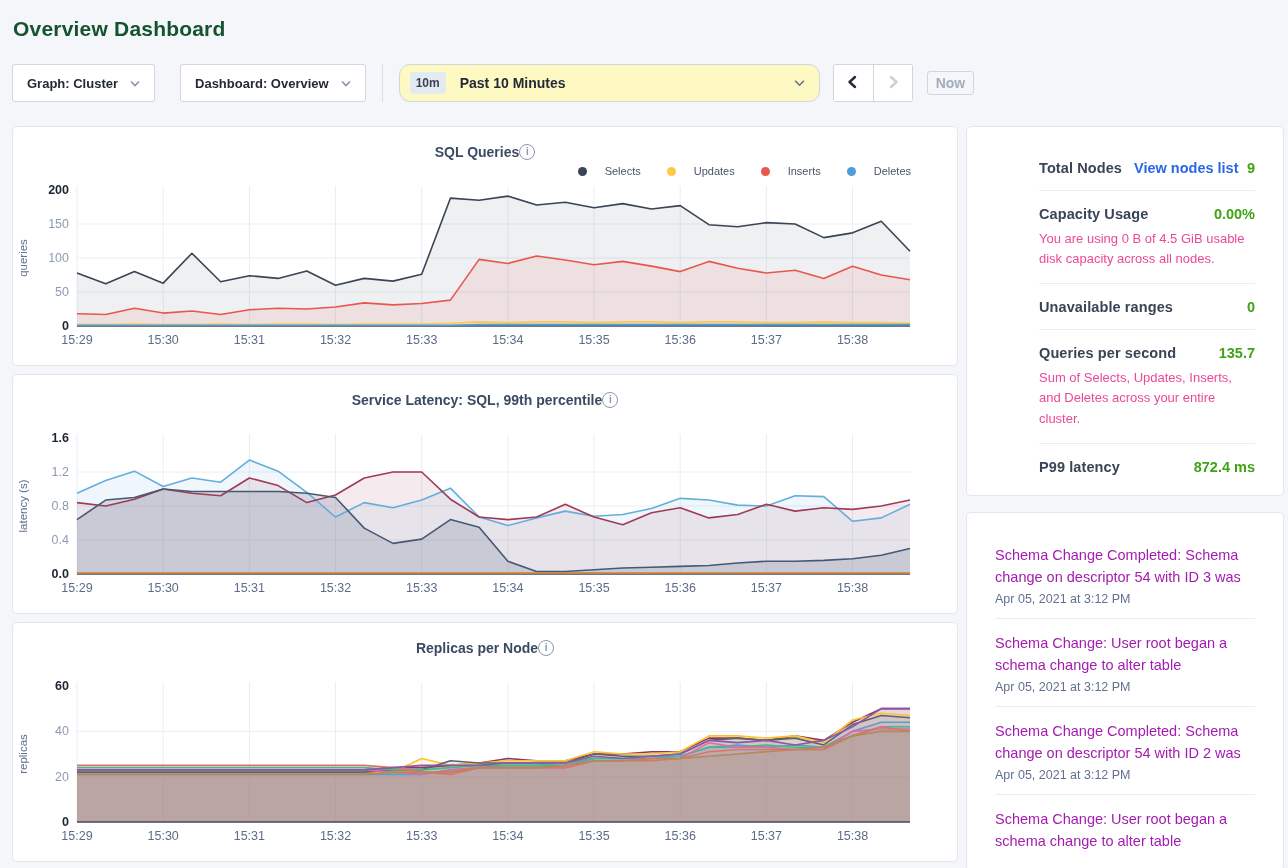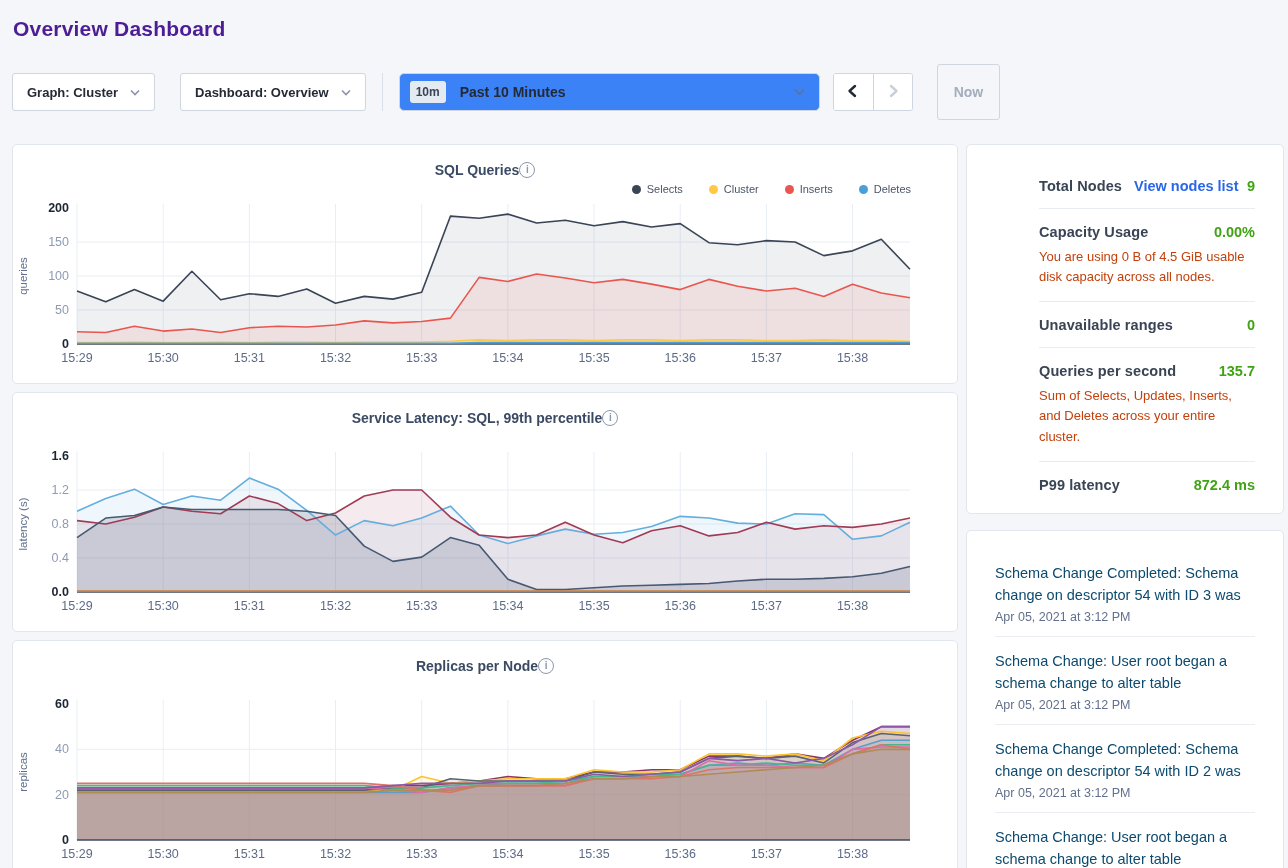--- a/index.html
+++ b/index.html
@@ -3,80 +3,80 @@
 <meta charset="utf-8">
 <style>
   * { box-sizing: border-box; margin: 0; padding: 0; }
   html,body { width:1288px; height:868px; overflow:hidden; }
   body {
     background:#f4f6fa;
     font-family:"Liberation Sans", sans-serif;
     color:#242a35;
     position:relative;
   }
-  .page-title { font-size:21px; font-weight:600; color:#4c1d95; padding:17px 0 0 13px; letter-spacing:.2px; }
+  .page-title { font-size:21px; font-weight:600; color:#14532d; padding:17px 0 0 13px; letter-spacing:.2px; }
 
   
   .toolbar { display:flex; align-items:center; margin:23px 12px 0 12px; }
   .dropdown {
     background:#fff; border:1px solid #cfd6e0; border-radius:3px; height:38px;
     display:flex; align-items:center; gap:12px; padding:0 14px;
     font-size:13px; font-weight:700; color:#242a35; cursor:pointer;text-align:right;
   }
   .dropdown + .dropdown { margin-left:25px; }
   .caret { display:inline-flex; color:#8b95a8; }
   .toolbar-divider { width:1px; height:38px; background:#d9dfe8; margin:0 16px; }
   .time-picker {
-    background:#3b82f6; border:1px solid #cfd6e0; border-radius:5px; height:38px; width:421px;
+    background:#fef9c3; border:1px solid #cfd6e0; border-radius:11px; height:38px; width:421px;
     display:flex; align-items:center; padding:0 14px 0 10px; cursor:pointer;
   }
   .time-chip { background:#e4eaf1; border-radius:3px; font-size:12px; font-weight:700; color:#394455; padding:4px 6px; }
   .time-label { font-size:14px; font-weight:700; margin-left:14px; flex:1; }
   .nav-group { display:flex; border:1px solid #cfd6e0; border-radius:3px; background:#fff; margin-left:13px; height:38px; overflow:hidden; }
   .nav-btn { width:39px; height:36px; display:flex; align-items:center; justify-content:center; background:#fff; border:none; cursor:pointer; color:#242a35; }
   .nav-btn + .nav-btn { border-left:1px solid #cfd6e0; }
   .nav-btn.disabled { color:#c9d0da; cursor:default; }
   .now-btn {
-    margin-left:24px; height:56px; padding:0 16px; border:1px solid #cfd6e0; border-radius:3px;
+    margin-left:14px; height:24px; padding:0 8px; border:1px solid #cfd6e0; border-radius:3px;
     background:transparent; font-family:inherit; font-size:14px; font-weight:700; color:#a4adbb; cursor:default;
   }
 
   
   .main { display:flex; margin:24px 4px 0 12px; gap:8px; }
   .charts-col { width:946px; display:flex; flex-direction:column; gap:8px; }
   .sidebar { width:318px; display:flex; flex-direction:column; gap:16px; }
 
   
   .chart-panel { background:#fff; border:1px solid #e2e7ee; border-radius:5px; height:240px; }
   .chart-head { display:flex; justify-content:center; align-items:center; padding-top:17px; }
   .chart-title { font-size:14px; font-weight:700; color:#3b4a63; }
   .info-icon {
     width:16px; height:16px; border:1px solid #8a97ad; border-radius:50%; color:#8a97ad;
     font-size:10px; line-height:14px; text-align:center; font-weight:700; cursor:pointer; flex:0 0 auto;
   }
   .legend-row { height:16px; margin-top:3px; display:flex; justify-content:flex-end; align-items:center; gap:26px; padding-right:46px; }
-  .legend-item { display:flex; align-items:center; gap:6px; font-size:11px; color:#4a5568; cursor:pointer; }
+  .legend-item { display:flex; align-items:center; gap:18px; font-size:11px; color:#4a5568; cursor:pointer; }
   .legend-dot { width:9px; height:9px; border-radius:50%; display:inline-block; }
   svg.plot { display:block; width:944px; height:178px; margin-top:1px; }
   svg.plot text { font-family:"Liberation Sans", sans-serif; }
 
   
   .side-panel { background:#fff; border:1px solid #e2e7ee; border-radius:5px; padding:18px 28px 6px 28px; }
   .side-title { text-align:center; font-size:14px; font-weight:700; color:#242a35; padding-bottom:8px; }
   .srow { padding:15px 0 14px 0; border-bottom:1px solid #e9edf2;margin-left:44px; }
   .srow:last-child { border-bottom:none; }
   .srow-head { display:flex; align-items:baseline; }
   .srow-label { font-size:14.5px; font-weight:700; color:#394455; letter-spacing:.1px; }
   .srow-link { font-size:14.5px; font-weight:700; color:#2a66e8; margin-left:12px; text-decoration:none; cursor:pointer; }
   .srow-value { margin-left:auto; font-size:14.5px; font-weight:700; color:#3fa313; }
-  .srow-note { font-size:13px; color:#c2410c; line-height:1.55; margin-top:7px; }
+  .srow-note { font-size:13px; color:#ec4899; line-height:1.55; margin-top:7px; }
 
   .event { padding:13px 0 12px 0; border-bottom:1px solid #e9edf2; }
   .event:last-child { border-bottom:none; }
-  .event-text { font-size:14.5px; color:#0c4a6e; line-height:22px; }
+  .event-text { font-size:14.5px; color:#a21caf; line-height:22px; }
   .event-time { font-size:12.5px; color:#61708e; margin-top:4px; }
 </style>
 </head>
 <body>
 
 <h1 class="page-title">Overview Dashboard</h1>
 
 <div class="toolbar">
   <div class="dropdown">
     <span>Graph: Cluster</span>
@@ -131,21 +131,21 @@
         <span class="chart-title">SQL Queries</span>
         <span class="info-icon">i</span>
       </div>
       <div class="legend-row">
           <span class="legend-item">
             <span class="legend-dot" style="background: rgb(57, 68, 85);"></span>
             <span>Selects</span>
           </span>
           <span class="legend-item">
             <span class="legend-dot" style="background: rgb(255, 201, 70);"></span>
-            <span>Cluster</span>
+            <span>Updates</span>
           </span>
           <span class="legend-item">
             <span class="legend-dot" style="background: rgb(232, 86, 79);"></span>
             <span>Inserts</span>
           </span>
           <span class="legend-item">
             <span class="legend-dot" style="background: rgb(74, 159, 216);"></span>
             <span>Deletes</span>
           </span>
         </div>

